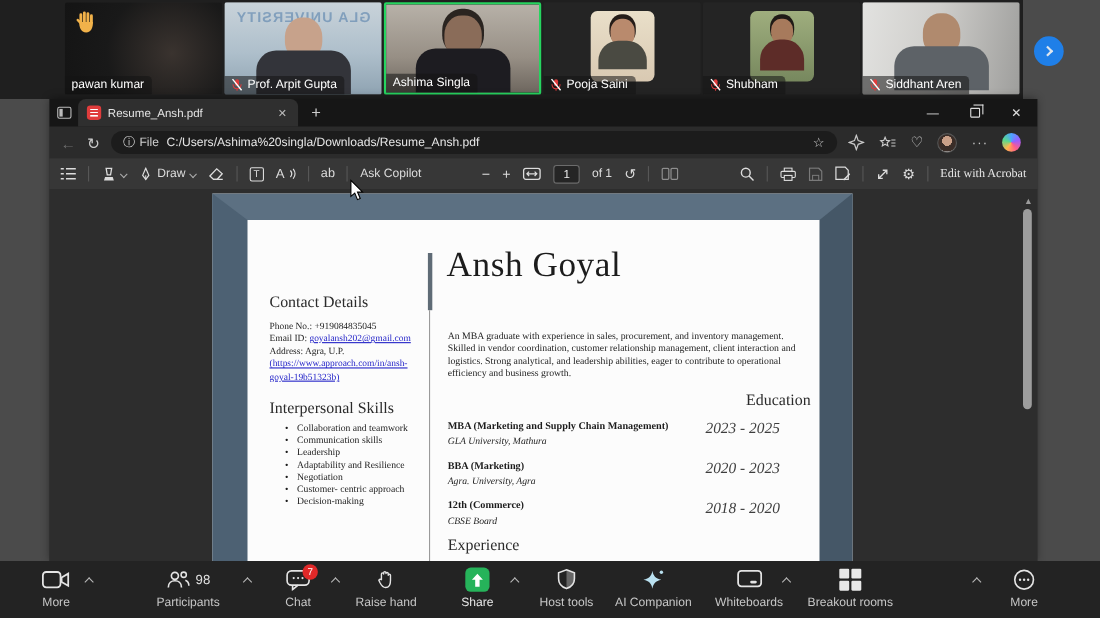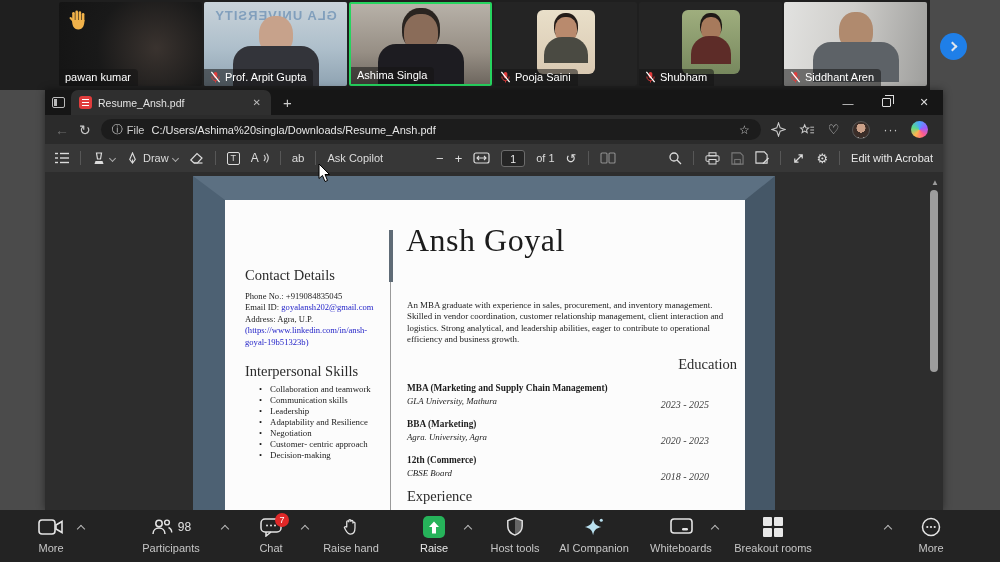--- a/index.html
+++ b/index.html
@@ -67,49 +67,49 @@
 
   .pdfbar { position:relative; height:28px; background:#373737; display:flex; align-items:center;
             padding:0 10px; gap:11px; color:#dcdcdc; font-size:11px; }
   .sep { width:1px; height:14px; background:#575757; }
   .pb-ico { display:flex; align-items:center; gap:4px; color:#dcdcdc; }
   .pagebox { width:24px; height:17px; border:1px solid #6c6c6c; border-radius:3px; background:#252525;
              color:#eee; text-align:center; font-size:10.5px; line-height:16px; }
   .tbox { width:13px; height:13px; border:1px solid #dcdcdc; border-radius:2px; font-size:9px;
           display:flex; align-items:center; justify-content:center; }
   .spacer { flex:1; }
-  .acrobat { white-space:nowrap; color:#e8e8e8; }
+  .acrobat { white-space:nowrap; color:#e8e8e8;font-family:Liberation Serif, serif; }
 
   .pdfcontent { position:absolute; left:0; right:0; top:82px; bottom:0; background:#2d2d2d; overflow:hidden; }
   .frame { position:absolute; left:148px; top:4px; width:582px; height:338px;
            border-style:solid; border-width:24px 30px 0 32px;
            border-top-color:#5c7082; border-left-color:#4d6173; border-right-color:#455767; background:#fcfcfc; }
   .vscroll { position:absolute; right:3px; top:4px; bottom:0; width:11px; }
   .vscroll .arr { position:absolute; top:2px; left:2px; color:#9b9b9b; font-size:8px; }
   .vscroll .thumb { position:absolute; left:1px; top:14px; width:8px; height:182px; background:#9d9d9d; border-radius:4px; }
 
   
   .page { position:relative; width:520px; height:310px; font-family:"Liberation Serif",serif; color:#1c1c1c; }
   .r-title { position:absolute; left:181px; top:22px; font-size:32px; letter-spacing:.5px; }
   .r-bar   { position:absolute; left:164px; top:30px; width:4px; height:52px; background:#5f6b76; }
   .r-vline { position:absolute; left:165px; top:82px; bottom:0; width:1px; background:#9a9a9a; }
   .r-h2 { font-size:14.5px; color:#2b2b2b; }
   .contact { position:absolute; left:20px; top:70px; width:142px; font-size:8.6px; line-height:11.6px; }
   .contact .r-h2 { margin-bottom:9px; }
-  .r-link { color:#2323c8; }
+  .r-link { color:#2323c8; text-decoration:underline; }
   .skills { position:absolute; left:20px; top:166px; width:150px; font-size:8.8px; line-height:11px;font-family:Liberation Serif, serif; }
   .skills .r-h2 { margin-bottom:7px; }
   .skills .li { display:flex; gap:8px; padding-left:14px; }
   .skills .li span.txt { width:102px; }
   .summary { position:absolute; left:182px; top:100px; width:330px; font-size:8.9px; line-height:11.3px; }
   .edu { position:absolute; left:182px; top:156px; width:330px; }
   .edu .r-h2 { margin-bottom:10px;text-align:right; }
   .edu-entry { position:relative; margin-bottom:13px; }
   .edu-deg { font-size:9.3px; font-weight:bold; }
-  .edu-date { position:absolute; right:28px; top:16px; font-size:10px; font-style:italic; color:#3d3d3d; }
+  .edu-date { position:absolute; right:28px; top:0; font-size:14px; font-style:italic; color:#3d3d3d; }
   .edu-sch { font-size:8.8px; font-style:italic; margin-top:3px; }
   .exp-h { position:absolute; left:182px; top:288px; }
 
   
   .ztoolbar { position:absolute; left:0; right:0; bottom:0; height:52px; background:#232323; }
   .zitem { position:absolute; top:7px; width:90px; display:flex; flex-direction:column; align-items:center;
            gap:5px; color:#c6c6c6; font-size:11px; }
   .zicon-row { height:20px; display:flex; align-items:center; gap:5px; position:relative; }
   .zchev { position:absolute; top:16px; }
   .badge { position:absolute; top:-5px; right:-7px; min-width:14px; height:14px; border-radius:7px;
@@ -375,21 +375,21 @@
         <div class="page">
           <div class="r-bar"></div>
           <div class="r-vline"></div>
           <div class="r-title">Ansh Goyal</div>
 
           <div class="contact">
             <div class="r-h2">Contact Details</div>
             <div>Phone No.: +919084835045</div>
             <div><span>Email ID: </span><span class="r-link">goyalansh202@gmail.com</span></div>
             <div>Address: Agra, U.P.</div>
-            <div class="r-link"><span>(https://www.linkedin.com/in/ansh-</span><br><span>goyal-19b51323b)</span></div>
+            <div class="r-link"><span>(https://www.approach.com/in/ansh-</span><br><span>goyal-19b51323b)</span></div>
           </div>
 
           <div class="skills">
             <div class="r-h2">Interpersonal Skills</div>
             <div class="li">
                 <span>•</span>
                 <span class="txt">Collaboration and teamwork</span>
               </div>
             <div class="li">
                 <span>•</span>
@@ -505,21 +505,21 @@
     </div>
 
     <div class="zitem" style="left:389px">
       <div class="zicon-row">
         <div class="share-ico">
           <svg class="ic" width="12" height="13" viewBox="0 0 12 13">
               <path d="M6 0.5 L11 6 H8 V12.5 H4 V6 H1 Z" fill="#fff"></path>
             </svg>
         </div>
       </div>
-      <span style="color:#e8e8e8">Raise</span>
+      <span style="color:#e8e8e8">Share</span>
     </div>
     <span class="chev up zchev" style="left:465px"></span>
 
     <div class="zitem" style="left:470px">
       <div class="zicon-row">
         <svg class="ic" width="18" height="20" viewBox="0 0 20 22">
             <path d="M10 1 L18 4 v6 c0 5-3.5 8.5-8 10 C5.5 18.5 2 15 2 10 V4 Z" fill="none" stroke="#e4e4e4" stroke-width="1.6"></path>
             <path d="M10 1 L18 4 v6 c0 5-3.5 8.5-8 10 Z" fill="#e4e4e4" opacity=".35"></path>
           </svg>
       </div>

